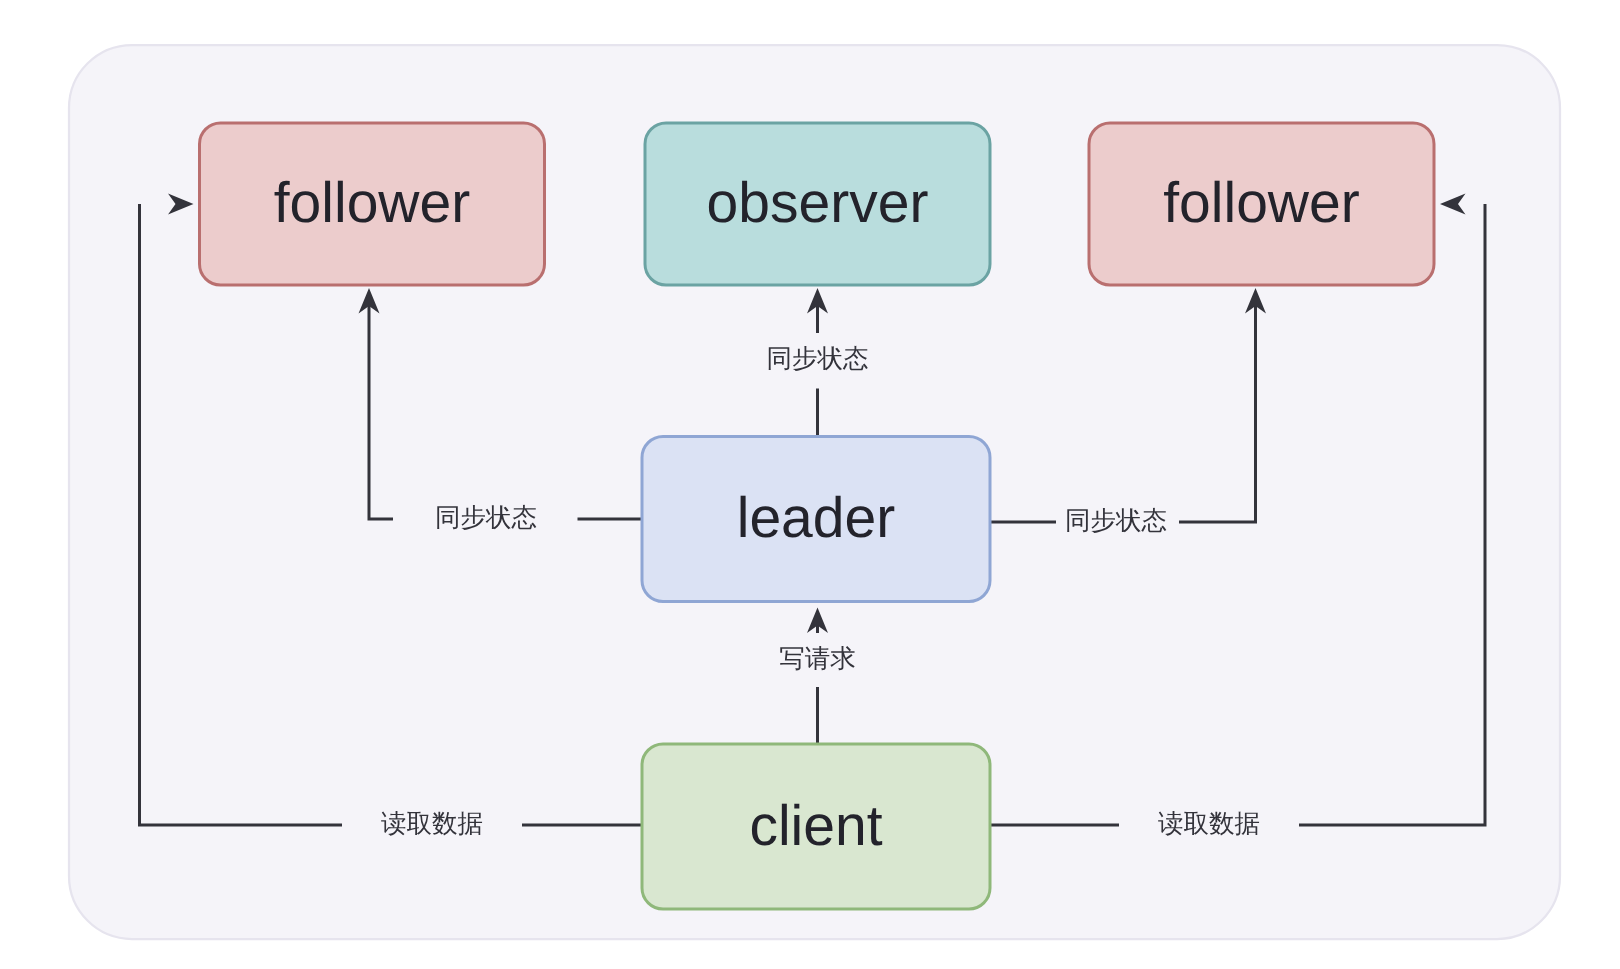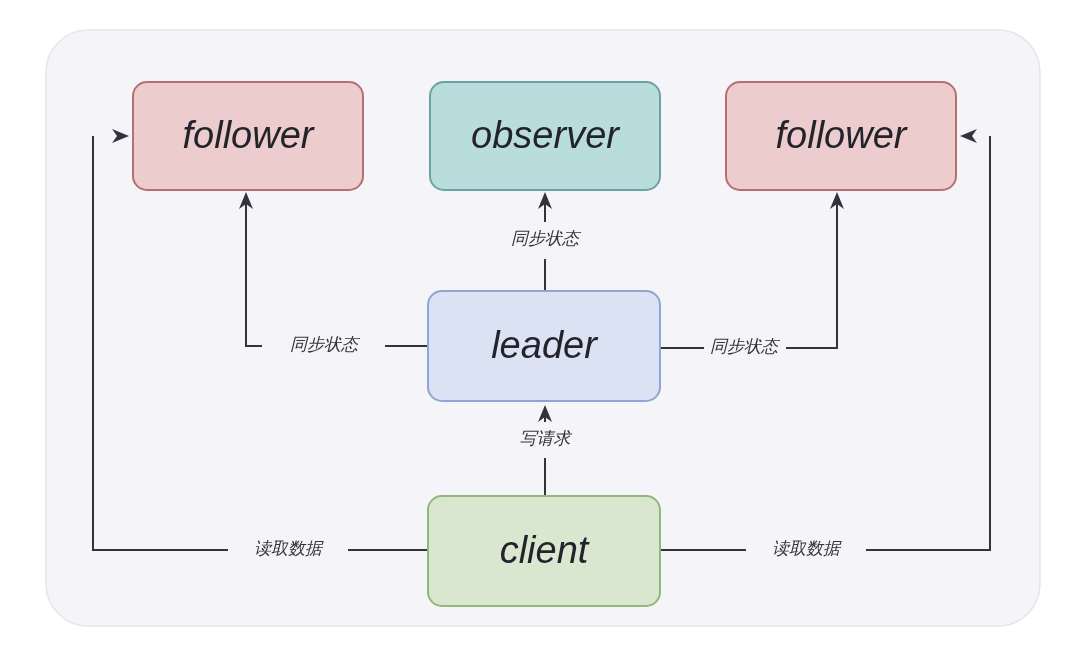--- a/index.html
+++ b/index.html
@@ -12,21 +12,20 @@
     width: 1080px;
     height: 646px;
     font-family: "Liberation Sans", "DejaVu Sans", sans-serif;
     overflow: hidden;
   }
   #diagram-root {
     position: relative;
     width: 1080px;
     height: 646px;
     background: #ffffff;
-    font-style: italic;
   }
   #diagram-svg {
     position: absolute;
     left: 0;
     top: 0;
     width: 1080px;
     height: 646px;
     display: block;
   }
   .node-label {

